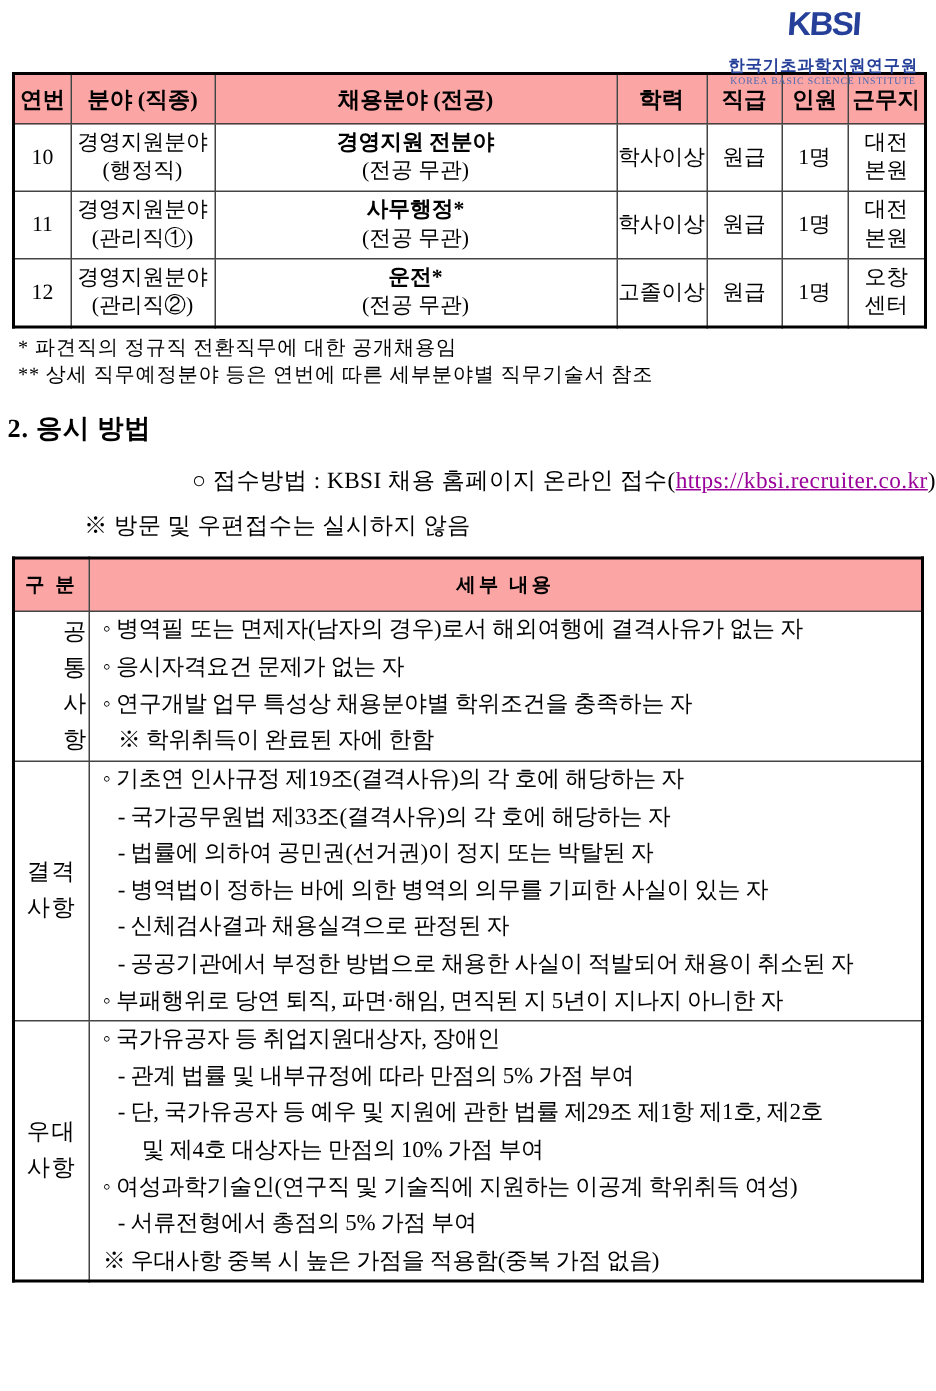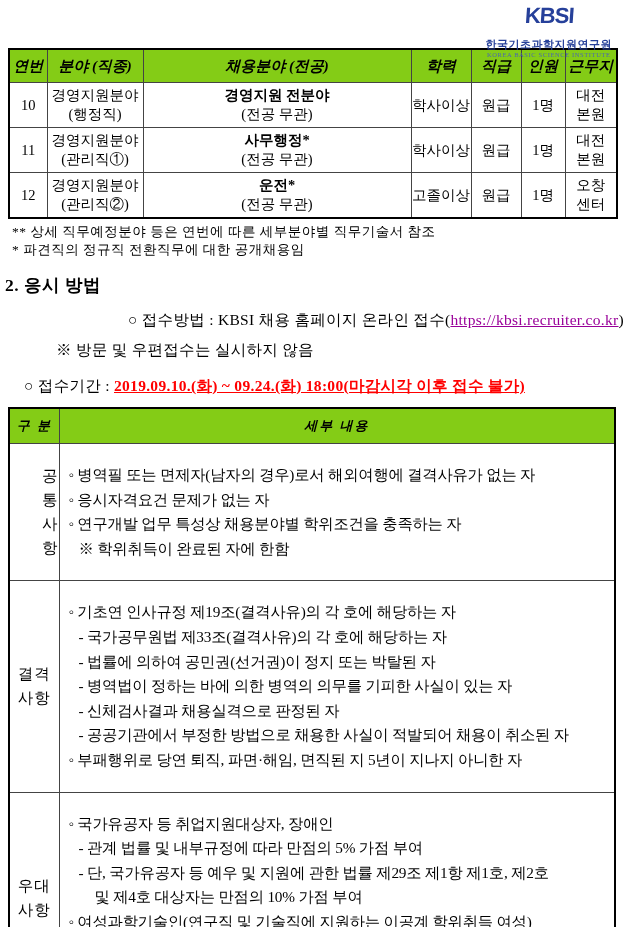--- a/index.html
+++ b/index.html
@@ -11,41 +11,41 @@
   
   .logo{position:absolute;top:4px;right:12px;text-align:center;line-height:1.05;}
   .logo-mark{font-family:"Liberation Sans","DejaVu Sans",sans-serif;font-weight:bold;
     font-size:22px;color:#26409a;letter-spacing:-1px;transform:skewX(-4deg);}
   .logo-kr{font-size:11px;font-weight:bold;color:#26409a;letter-spacing:.5px;margin-top:12px;}
   .logo-en{font-size:6.5px;color:#4a67b0;letter-spacing:.6px;margin-top:1px;}
   
   table{border-collapse:collapse;table-layout:fixed;}
   .t1,.t2{width:608px;margin-left:8px;border:2px solid #000;}
   .t1 th,.t1 td,.t2 th,.t2 td{border:1px solid #444;text-align:center;vertical-align:middle;padding:0;}
-  .t1 th,.t2 th{background:#84cc16;font-weight:bold;font-size:15px;font-style:italic;}
+  .t1 th,.t2 th{background:#fca5a5;font-weight:bold;font-size:15px;}
   
   .t1{margin-top:48px;}
   .t1 th{height:32px;}
   .t1 td{height:44px;font-size:14.5px;line-height:19px;}
   .t1 .b{font-weight:bold;}
   
   .footnotes{margin:4px 0 0 12px;font-size:13.5px;line-height:18px;letter-spacing:.5px;}
   
   .h2{margin:14px 0 0 5px;font-size:17.5px;font-weight:bold;letter-spacing:.5px;}
   .bodyline{margin-left:24px;font-size:15.5px;letter-spacing:.3px;}
   .method-line{margin-top:13px;text-align:right;}
   .note-line{margin-top:9px;margin-left:56px;}
   .period-line{margin-top:15px;}
   .url{color:#990099;text-decoration:underline;cursor:pointer;}
   .red-u{color:#f00;font-weight:bold;text-decoration:underline;}
   
   .t2{margin-top:10px;}
   .t2 th{height:34px;font-size:13px;letter-spacing:2px;margin-top:16px;}
   .t2 .cat{width:50px;font-size:15.5px;line-height:24px;letter-spacing:1px;}
-  .t2 .det{text-align:left;vertical-align:middle;padding:19px 4px;}
+  .t2 .det{text-align:left;vertical-align:middle;padding:0 4px;}
   .dl{font-size:15.3px;line-height:24.6px;white-space:nowrap;letter-spacing:-.2px;}
   .ind0{padding-left:5px;}
   .ind1{padding-left:15px;}
   .ind2{padding-left:31px;}
   .r-common .cat{height:99px;padding-left:32px;}
   .r-disq .cat{height:172px;}
   .r-pref .cat{height:172px;}
   .col-no{width:38px;}.col-field{width:96px;}.col-major{width:268px;}
   .col-edu{width:60px;}.col-grade{width:50px;}.col-cnt{width:44px;}.col-loc{width:52px;}
   .t2 .col-cat{width:50px;}
@@ -134,35 +134,32 @@
         <td>1명</td>
         <td>
           <div>오창</div>
           <div>센터</div>
         </td>
       </tr>
     </tbody>
   </table>
 
   <div class="footnotes">
+    <div>* 파견직의 정규직 전환직무에 대한 공개채용임</div>
     <div>** 상세 직무예정분야 등은 연번에 따른 세부분야별 직무기술서 참조</div>
-    <div>* 파견직의 정규직 전환직무에 대한 공개채용임</div>
   </div>
 
   <div class="h2">2. 응시 방법</div>
 
   <div class="bodyline method-line">
     <span>○ 접수방법 : KBSI 채용 홈페이지 온라인 접수(</span><a class="url">https://kbsi.recruiter.co.kr</a><span>)</span>
   </div>
 
   <div class="bodyline note-line">※ 방문 및 우편접수는 실시하지 않음</div>
 
-  <div class="bodyline period-line">
-    <span>○ 접수기간 : </span><span class="red-u">2019.09.10.(화) ~ 09.24.(화) 18:00(마감시각 이후 접수 불가)</span>
-  </div>
 
 
   <table class="t2">
     <colgroup>
         <col class="col-cat">
         <col>
       </colgroup>
     <thead>
       <tr>
         <th>구 분</th>

